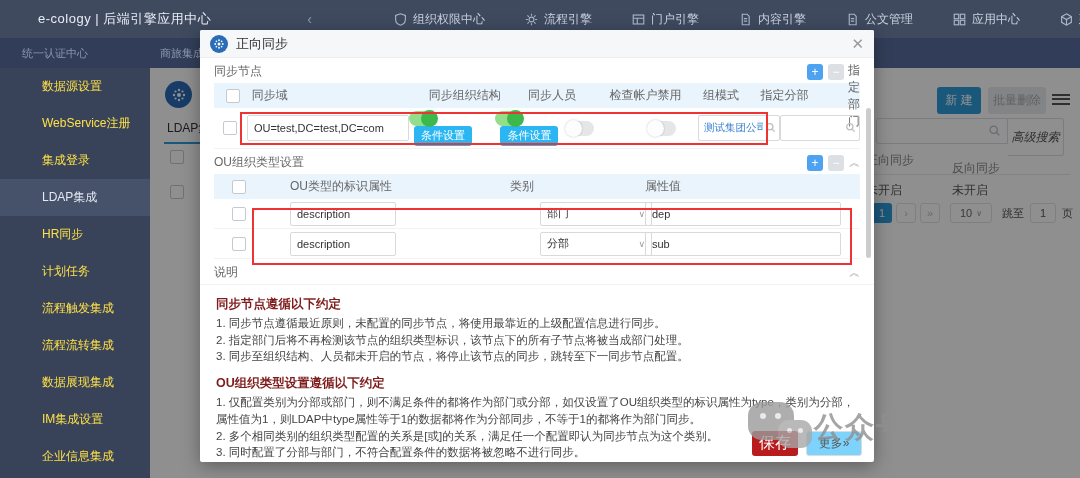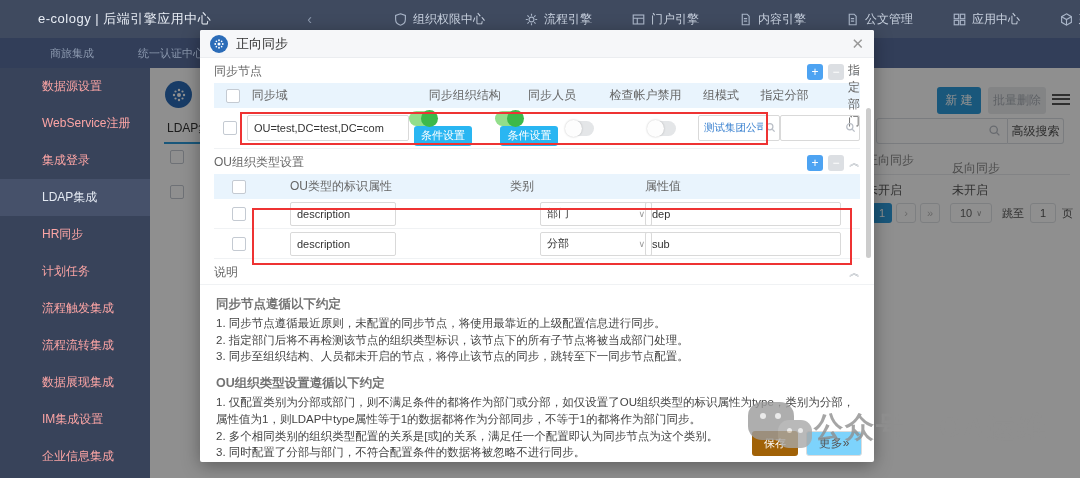--- a/index.html
+++ b/index.html
@@ -19,43 +19,43 @@
   .topnav-item.active svg { stroke:#dfe6f1; }
 
   
   .subnav { position:absolute; left:0; top:38px; width:1080px; height:30px; background:#323e59;
     display:flex; align-items:center; color:#8b98ae; z-index:4; }
   .subtab { height:30px; display:flex; align-items:center; padding:0 22px; font-size:11px; cursor:pointer; white-space:nowrap; }
   .subtab.active { background:#46547a; color:#dde3ee; }
 
   
   .sidebar { position:absolute; left:0; top:68px; width:150px; height:410px; background:#38435a; z-index:4; }
-  .side-item { height:37px; line-height:37px; padding-left:42px; color:#fca5a5; font-size:12px; cursor:pointer; white-space:nowrap; }
+  .side-item { height:37px; line-height:37px; padding-left:42px; color:#fde047; font-size:12px; cursor:pointer; white-space:nowrap; }
   .side-item.active { background:#46516a; color:#e3e9f2; }
 
   
   .bgpage { position:absolute; left:150px; top:68px; width:930px; height:410px; background:#fff; z-index:1; }
   .bg-appicon { position:absolute; left:15px; top:13px; width:27px; height:27px; border-radius:50%; background:#2b6cb8;
     display:flex; align-items:center; justify-content:center; }
   .bg-tab { position:absolute; left:17px; top:52px; color:#333; font-size:12px; white-space:nowrap; }
   .bg-tabline { position:absolute; left:14px; top:74px; width:48px; height:2px; background:#2d9cdb; }
   .cb { width:14px; height:14px; border:1px solid #c4cad2; border-radius:2px; background:#fff; display:inline-block; cursor:pointer; }
   .bg-cb1 { position:absolute; left:20px; top:82px; }
   .bg-cb2 { position:absolute; left:20px; top:117px; }
   .btn-blue { background:#2d9cdb; color:#fff; border:none; border-radius:3px; font-size:12px; cursor:pointer; }
   .bg-new { position:absolute; left:787px; top:19px; width:44px; height:27px; }
   .bg-batch { position:absolute; left:838px; top:19px; width:58px; height:27px; background:#e9ebee; color:#a9aeb5;
     border:none; border-radius:3px; font-size:12px; cursor:pointer; }
   .bg-burger { position:absolute; left:902px; top:23px; width:18px; height:14px; cursor:pointer; }
   .bg-burger i { display:block; height:2px; background:#555; margin:2.5px 0; }
   .bg-search { position:absolute; left:726px; top:50px; width:132px; height:26px; border:1px solid #d9dde2;
     border-radius:3px 0 0 3px; background:#fff; }
   .bg-search svg { position:absolute; right:6px; top:5px; }
-  .bg-adv { position:absolute; left:858px; top:50px; width:56px; height:26px; background:#fff; border:1px solid #d9dde2;
-    border-left:none; font-size:12px; color:#555; cursor:pointer; border-radius:0 3px 3px 0; }
+  .bg-adv { position:absolute; left:858px; top:50px; width:56px; height:38px; background:#fff; border:1px solid #d9dde2;
+    border-left:none; font-size:12px; color:#555; cursor:pointer; border-radius:0 3px 3px 0;font-style:italic; }
   .bg-col1 { position:absolute; left:716px; top:84px; color:#888; }
   .bg-col2 { position:absolute; left:802px; top:92px; color:#888; }
   .bg-div { position:absolute; left:700px; top:106px; width:220px; height:1px; background:#e8eaed; }
   .bg-val1 { position:absolute; left:716px; top:114px; color:#555; }
   .bg-val2 { position:absolute; left:802px; top:114px; color:#555; }
   .pg { position:absolute; top:135px; height:20px; font-size:11px; }
   .pg-num { left:722px; width:20px; background:#2d9cdb; color:#fff; border:none; border-radius:3px; cursor:pointer; }
   .pg-next { left:746px; width:20px; background:#fff; border:1px solid #dfe2e6; color:#bbb; border-radius:3px; cursor:pointer; }
   .pg-last { left:770px; width:20px; background:#fff; border:1px solid #dfe2e6; color:#bbb; border-radius:3px; cursor:pointer; }
   .pg-size { left:800px; width:42px; background:#fff; border:1px solid #dfe2e6; color:#666; border-radius:3px;
@@ -105,23 +105,23 @@
     margin-left:5px; cursor:pointer; vertical-align:middle; }
   .lookup { position:relative; border:1px solid #d9d9d9; border-radius:2px; height:26px; display:flex; align-items:center;
     padding:0 16px 0 5px; cursor:text; }
   .lookup-sub { width:82px; } .lookup-dep { width:80px; }
   .lookup .lk-text { color:#3b82d0; font-size:10.5px; white-space:nowrap; overflow:hidden; }
   .lookup svg { position:absolute; right:3px; top:6px; }
   .selectbox { position:relative; width:112px; height:24px; border:1px solid #d9d9d9; border-radius:2px;
     display:flex; align-items:center; padding:0 6px; color:#333; font-size:11px; cursor:pointer;margin-left:30px; }
   .selectbox .sel-caret { margin-left:auto; color:#999; font-size:9px; }
   .notes { padding:6px 16px 0; color:#444; font-size:11.5px; line-height:1.45; }
-  .notes h4 { font-size:12.5px; color:#737373; margin:4px 0 2px; }
+  .notes h4 { font-size:12.5px; color:#7f1d1d; margin:4px 0 2px; }
   .m-footer { position:absolute; right:12px; bottom:6px; display:flex; gap:8px; }
-  .save-btn { background:#a16207; color:#fff; border:none; border-radius:3px; width:46px; height:25px; font-size:11px; cursor:pointer; }
+  .save-btn { background:#b91c1c; color:#fff; border:none; border-radius:3px; width:46px; height:25px; font-size:16px; cursor:pointer; }
   .more-btn { background:#7dd3fc; color:#555; border:1px solid #dcdcdc; border-radius:3px; width:56px; height:25px; font-size:12px; cursor:pointer; }
   .red-rect { position:absolute; border:2px solid #e33; pointer-events:none; z-index:12; }
   .rect1 { left:40px; top:82px; width:528px; height:33px; }
   .rect2 { left:52px; top:178px; width:600px; height:57px; }
   .m-scrollthumb { position:absolute; right:3px; top:78px; width:5px; height:150px; background:#ccc; border-radius:3px; cursor:pointer; }
 
   
   .watermark { position:absolute; left:748px; top:402px; display:flex; align-items:center; z-index:20;
     pointer-events:none; opacity:.8; }
   .wm-bubbles { position:relative; width:66px; height:52px; }
@@ -204,22 +204,22 @@
             <circle cx="4" cy="12" r="1.2"></circle>
             <circle cx="12" cy="12" r="1.2"></circle>
           </svg>
 
       </div>
     </nav>
 
   </header>
 
   <nav class="subnav">
+    <div class="subtab">统一认证中心</div>
     <div class="subtab" style="margin-left:28px">商旅集成</div>
-    <div class="subtab">统一认证中心</div>
     <div class="subtab active">功能集成</div>
   </nav>
 
   <aside class="sidebar">
     <div class="side-item">数据源设置</div>
     <div class="side-item">WebService注册</div>
     <div class="side-item">集成登录</div>
     <div class="side-item active">LDAP集成</div>
     <div class="side-item">HR同步</div>
     <div class="side-item">计划任务</div>

